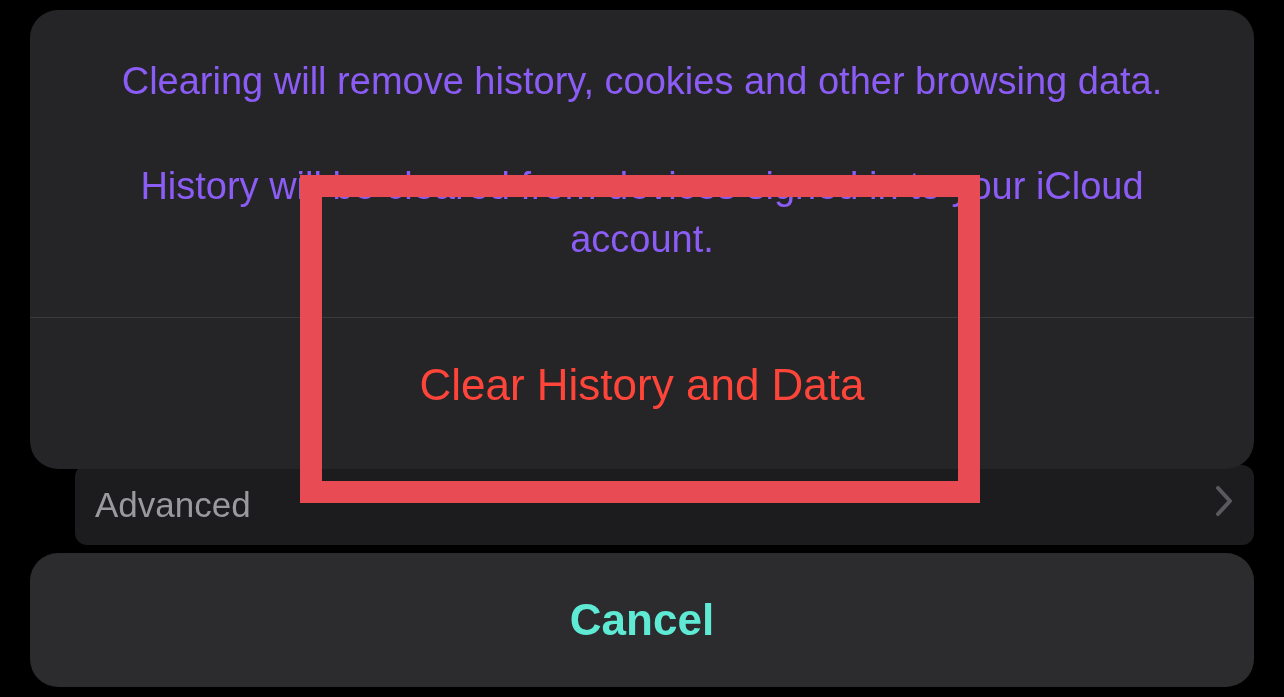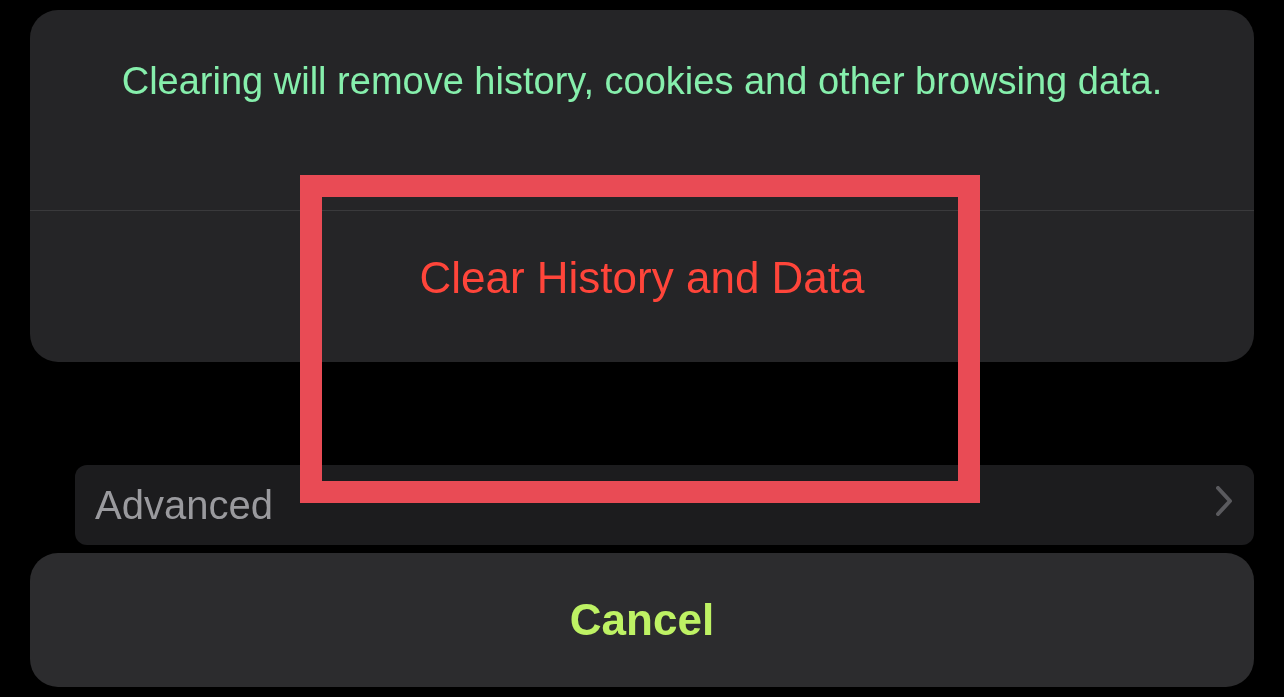--- a/index.html
+++ b/index.html
@@ -26,21 +26,21 @@
       display: flex;
       align-items: center;
       justify-content: space-between;
       padding: 0 20px;
       background: #1c1c1e;
       border-radius: 12px;
     }
     
     .background-row-label {
       color: #9a9a9e;
-      font-size: 40px;
+      font-size: 35px;
       font-weight: 400;
     }
     
     .chevron {
       color: #5a5a5e;
       font-size: 32px;
     }
     
     .action-sheet-top {
       position: absolute;
@@ -48,21 +48,21 @@
       right: 30px;
       top: 10px;
       background: #252527;
       border-radius: 28px;
       overflow: hidden;
     }
     
     .action-sheet-message {
       padding: 45px 45px 50px 45px;
       text-align: center;
-      color: #86efac;
+      color: #8b5cf6;
       font-size: 38px;
       line-height: 1.4;
       border-bottom: 1px solid #3a3a3c;
     }
     
     .action-sheet-message-line1 {
       display: block;
       margin-bottom: 52px;
     }
     
@@ -81,21 +81,21 @@
     
     .action-sheet-cancel {
       position: absolute;
       left: 30px;
       right: 30px;
       bottom: 10px;
       background: #2c2c2e;
       border-radius: 28px;
       text-align: center;
       padding: 42px 20px;
-      color: #bef264;
+      color: #5eead4;
       font-size: 44px;
       font-weight: 600;
       cursor: pointer;
     }
     
     .highlight-box {
       position: absolute;
       left: 300px;
       top: 175px;
       width: 680px;
@@ -113,19 +113,20 @@
   <span class="chevron">
     <svg width="18" height="30" viewBox="0 0 18 30" fill="none">
       <path d="M2 2 L14 15 L2 28" stroke="#5a5a5e" stroke-width="4" stroke-linecap="round" stroke-linejoin="round"></path>
     </svg>
   </span>
 </div>
 
 <div class="action-sheet-top">
   <div class="action-sheet-message">
     <span class="action-sheet-message-line1">Clearing will remove history, cookies and other browsing data.</span>
+    <span class="action-sheet-message-line2">History will be cleared from devices signed in to your iCloud account.</span>
   </div>
   <div class="action-sheet-destructive">Clear History and Data</div>
 </div>
 
 <div class="action-sheet-cancel">Cancel</div>
 
 <div class="highlight-box"></div>
 
 </body></html>

